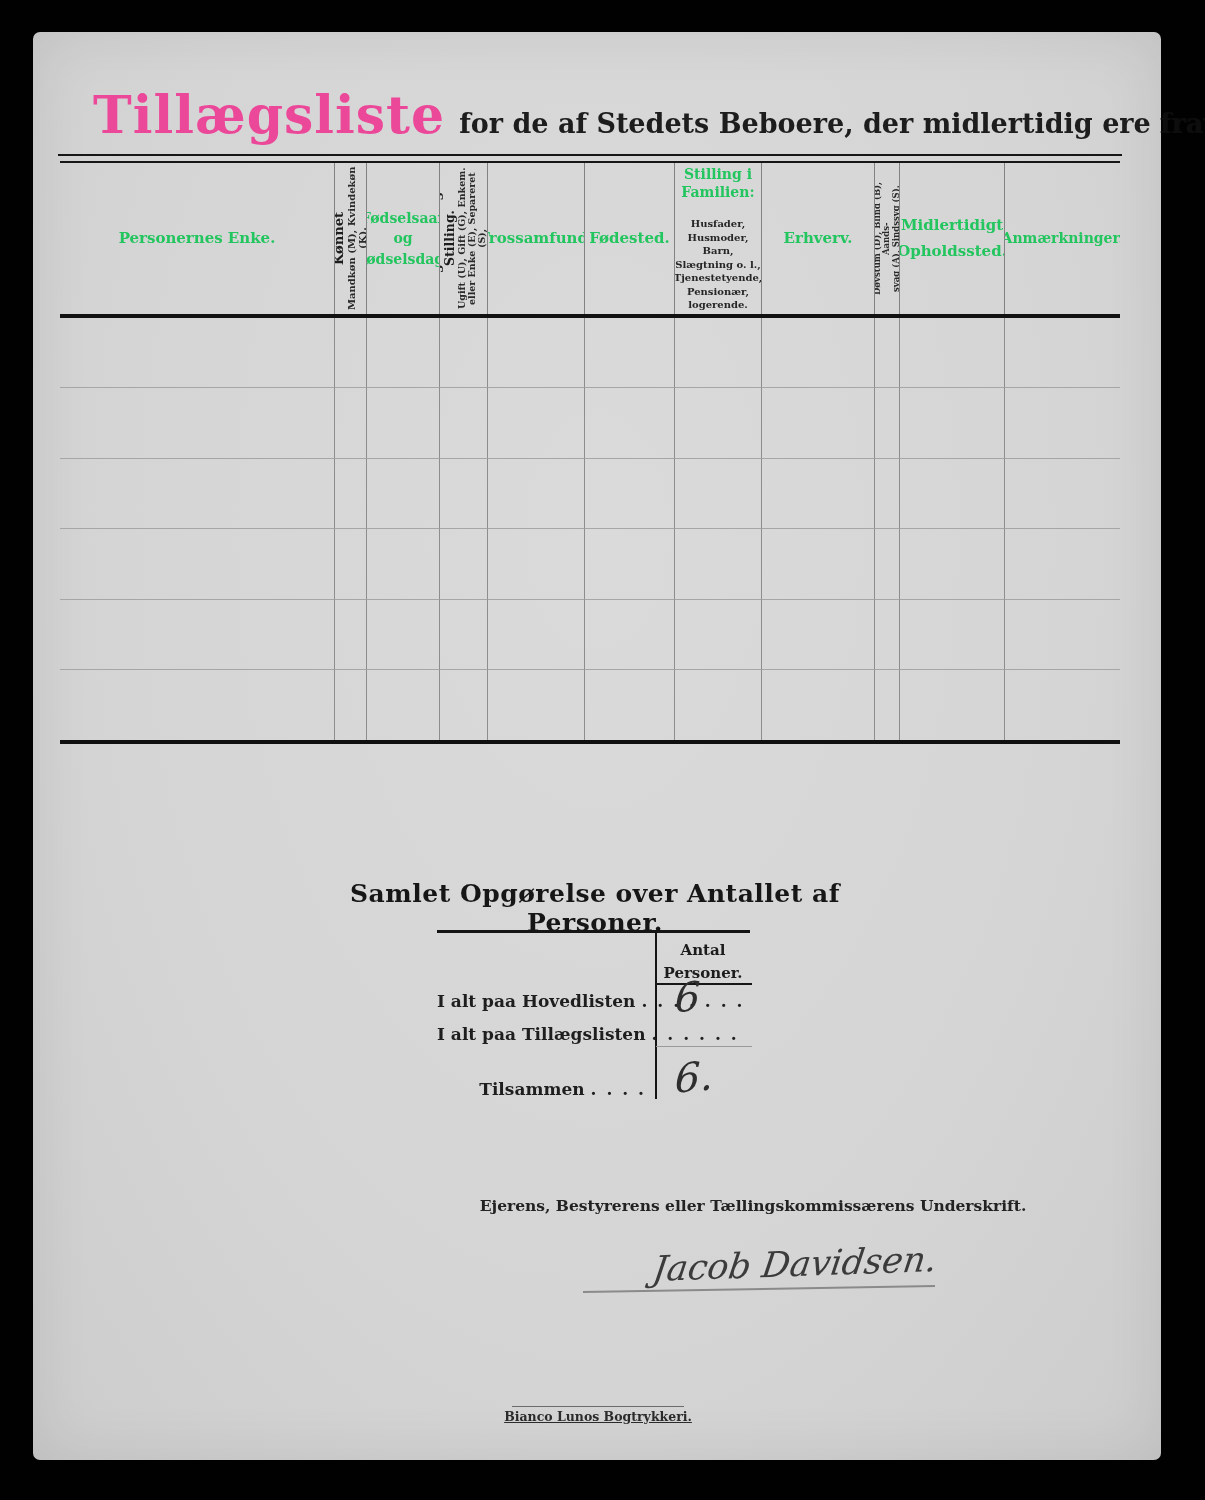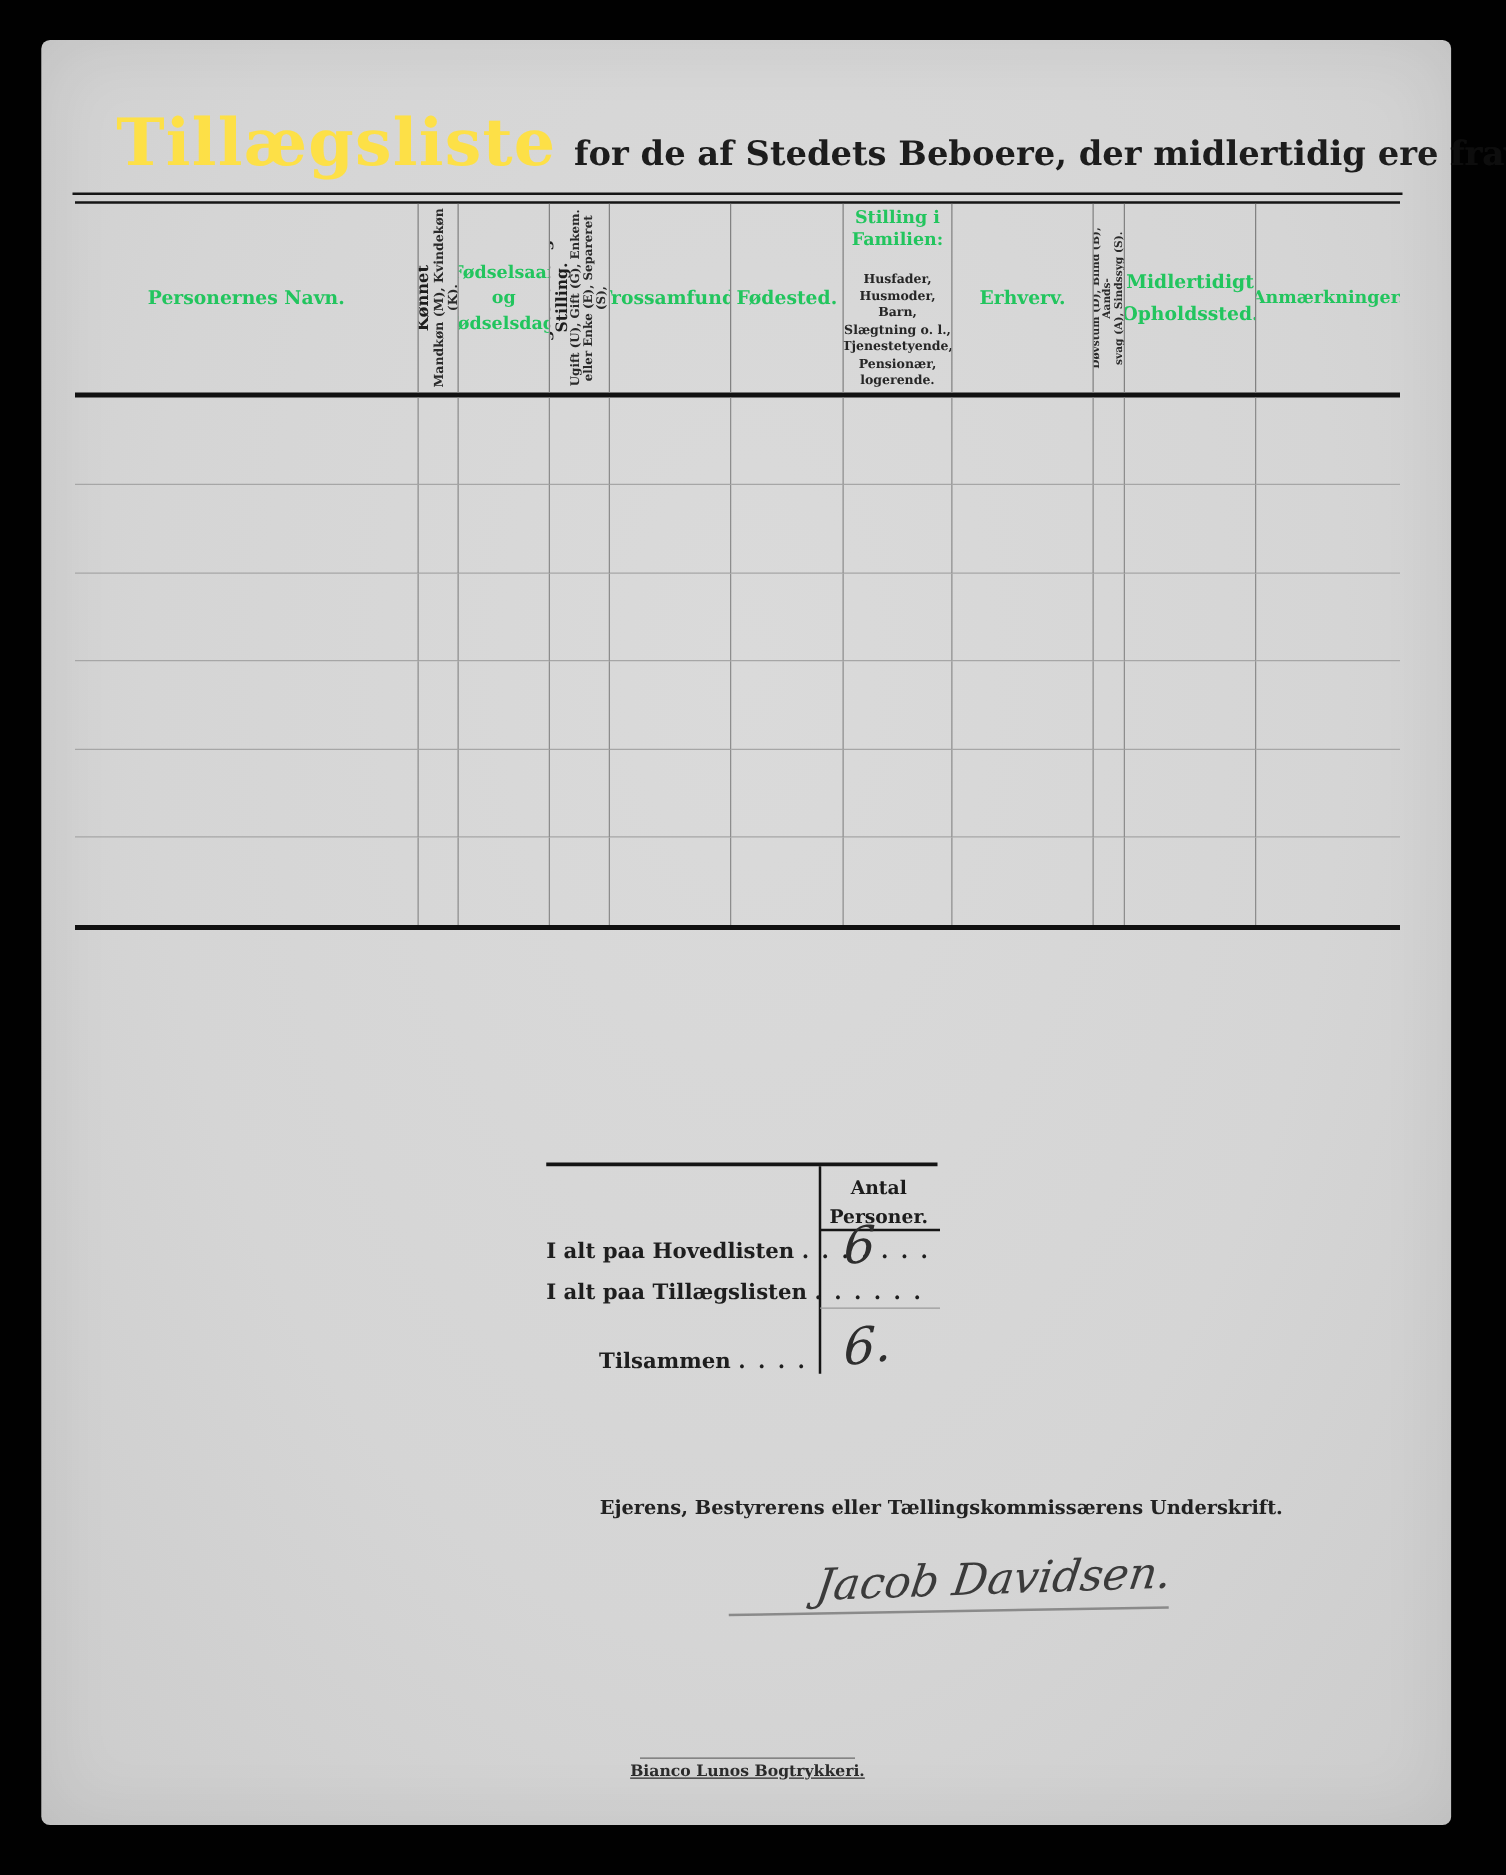--- a/index.html
+++ b/index.html
@@ -4,21 +4,21 @@
 <style>
   html,body{margin:0;padding:0;background:#000;}
   .page{position:relative;width:1205px;height:1500px;background:#010101;overflow:hidden;
         font-family:"DejaVu Serif","Liberation Serif",serif;color:#1c1c1c;}
   .paper{position:absolute;left:33px;top:32px;width:1128px;height:1428px;border-radius:7px;
          background:#d6d6d6;
          background-image:radial-gradient(ellipse at 50% 35%, #dadada 0%, #d5d5d5 60%, #cccccc 100%);
          box-shadow:inset 0 0 60px rgba(0,0,0,0.08);}
   
   .titlebar{position:absolute;left:93px;top:84px;width:1010px;white-space:nowrap;}
-  .title-main{font-size:52px;font-weight:bold;letter-spacing:1px;color:#fde047;}
+  .title-main{font-size:52px;font-weight:bold;letter-spacing:1px;color:#ec4899;}
   .title-sub{font-size:27px;font-weight:bold;color:#1d1d1d;margin-left:14px;text-align:center;}
   .title-sub-em{font-size:27px;font-weight:900;color:#0d0d0d;margin-left:9px;
                 text-shadow:0.6px 0 0 #0d0d0d;}
   
   .census{position:absolute;left:60px;top:155px;width:1060px;}
   .census:before{content:"";position:absolute;left:-2px;right:-2px;top:-1px;height:2px;background:#161616;}
   .cgrid{display:grid;grid-template-columns:275px 32px 73px 48px 97px 90px 87px 113px 25px 105px 115px;}
   .chead{margin-top:6px;border-top:2px solid #161616;border-bottom:4px solid #111;height:151px;}
   .hcell{border-right:1px solid #828282;display:flex;align-items:center;justify-content:center;
          text-align:center;padding:2px 1px;overflow:hidden;}
@@ -66,21 +66,21 @@
 <div class="page">
   <div class="paper"></div>
 
   <div class="titlebar">
     <span class="title-main">Tillægsliste</span><span class="title-sub">for de af Stedets Beboere, der midlertidig ere</span><span class="title-sub-em">fraværende.</span>
   </div>
 
   <div class="census">
     <div class="cgrid chead">
       <div class="hcell">
-        <div class="hlabel">Personernes Navn.</div>
+        <div class="hlabel">Personernes Enke.</div>
       </div>
       <div class="hcell">
         <div class="rot">
           <span class="main">Kønnet</span>
           <span class="sub" style="font-size:10px;">Mandkøn (M), Kvindekøn (K).</span>
         </div>
       </div>
       <div class="hcell">
         <div class="hlabel" style="font-size:14px;">
           <span>Fødselsaar</span><br>
@@ -193,20 +193,21 @@
         <div class="bcell lastrow"></div>
         <div class="bcell lastrow"></div>
         <div class="bcell lastrow"></div>
         <div class="bcell lastrow"></div>
         <div class="bcell lastrow"></div>
         <div class="bcell lastrow"></div>
         <div class="bcell lastrow"></div>
       </div>
   </div>
 
+  <div class="sum-heading">Samlet Opgørelse over Antallet af Personer.</div>
 
   <div class="sum-table">
     <div class="sum-divider"></div>
     <div class="sum-count-head">
       <span>Antal</span><br>
       <span>Personer.</span>
     </div>
     <div class="sum-count-underline"></div>
     <div class="sum-mid-rule"></div>
 

